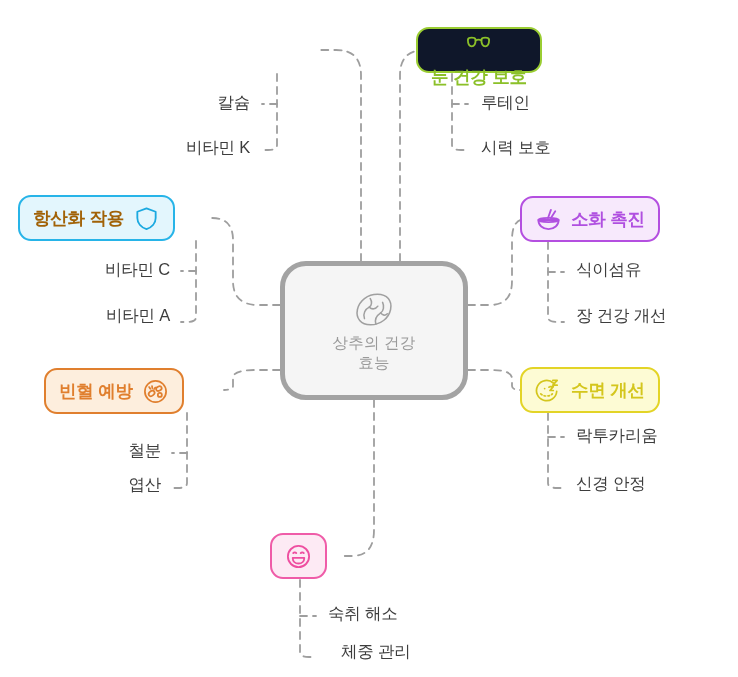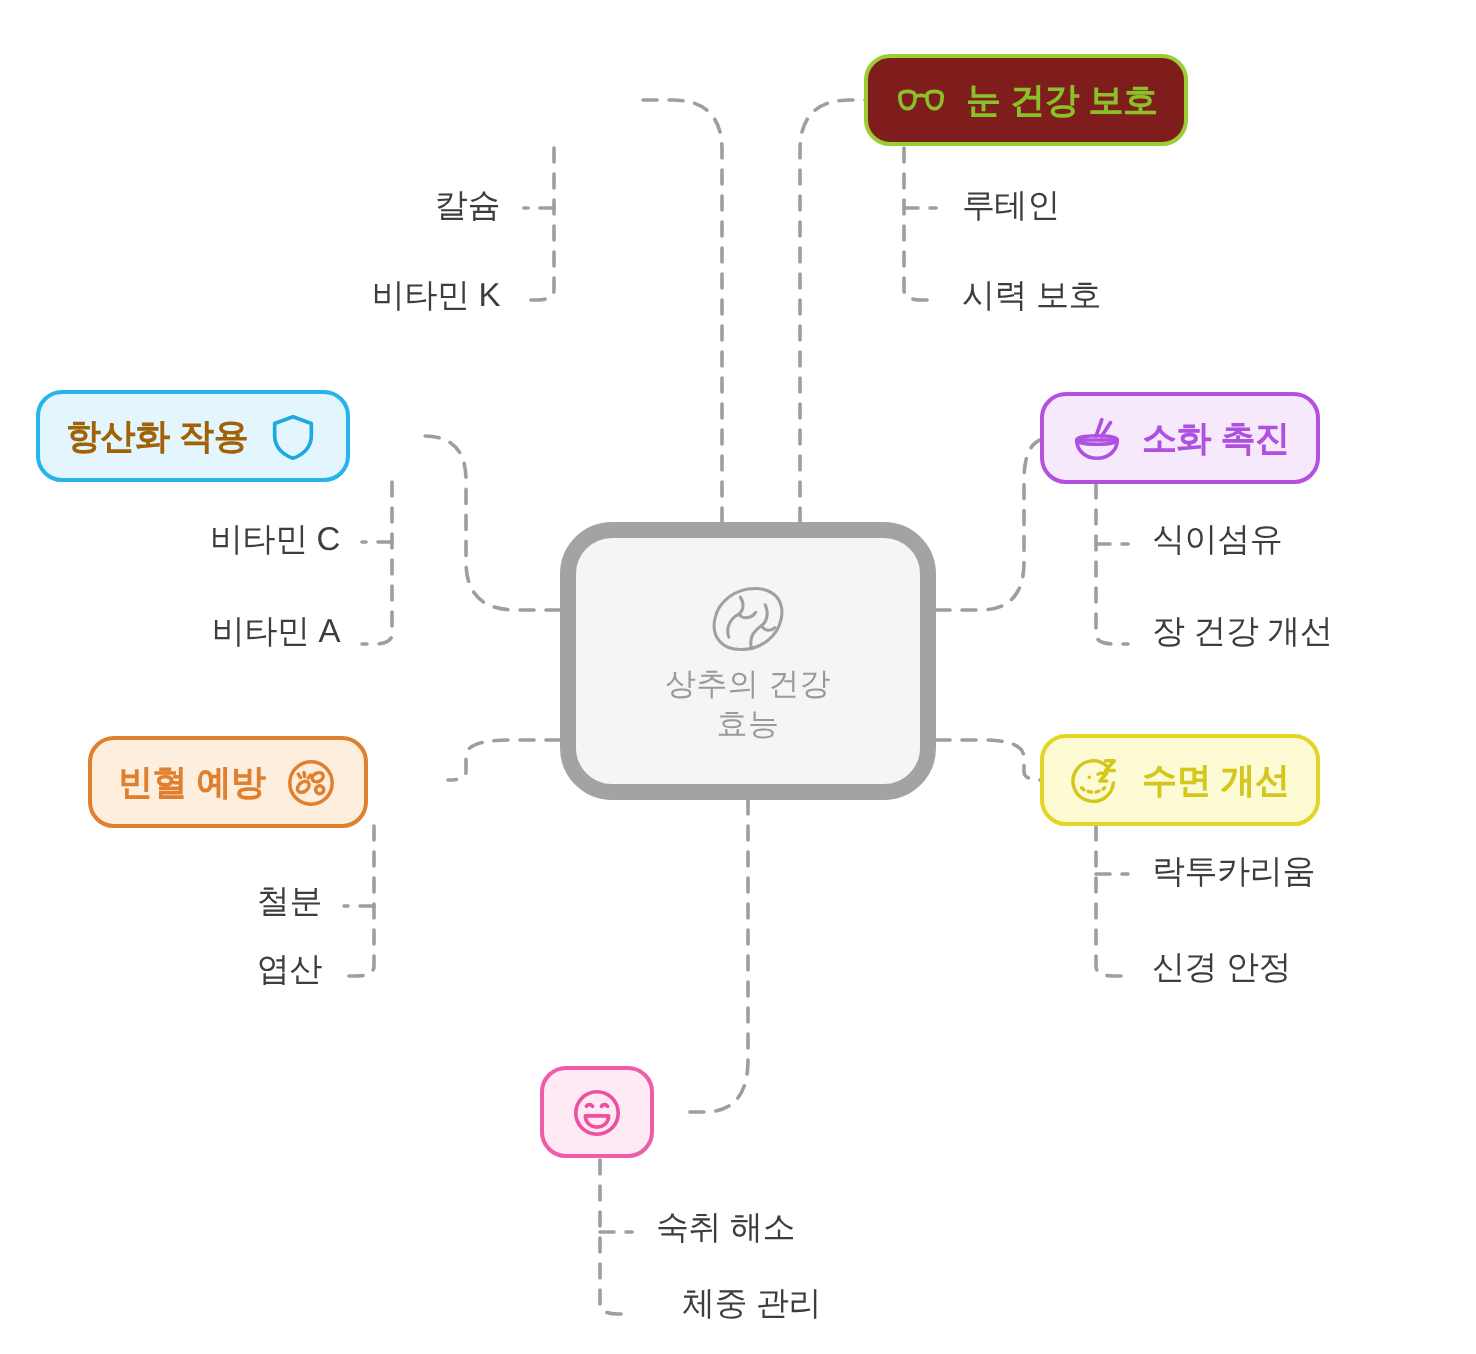--- a/index.html
+++ b/index.html
@@ -28,21 +28,21 @@
     pointer-events: none;
   }
   
   .center-node {
     position: absolute;
     left: 280px;
     top: 261px;
     width: 188px;
     height: 139px;
     box-sizing: border-box;
-    border: 8px solid #a3a3a3;
+    border: 5px solid #a3a3a3;
     border-radius: 26px;
     background: #f5f5f5;
     display: flex;
     flex-direction: column;
     align-items: center;
     justify-content: center;
     gap: 2px;
   }
   .center-icon {
     width: 46px;
@@ -149,21 +149,21 @@
       <path d="M19 19 C22 22 26 21 28 18"></path>
       <path d="M31 25 C33 28 36 28 38 26"></path>
     </svg>
     <div class="center-label">상추의 건강
 효능</div>
   </div>
 
   <div class="leaf r-align" style="left:100px; top:92px; width:150px;">칼슘</div>
   <div class="leaf r-align" style="left:90px; top:137px; width:160px;">비타민 K</div>
 
-  <div class="node" style="left:432px; top:27px; border-color:#9acd32; background:#7f1d1d;">
+  <div class="node" style="left:416px; top:27px; border-color:#9acd32; background:#0f172a;flex-direction:column;">
     <svg class="node-icon" viewBox="0 0 28 28" xmlns="http://www.w3.org/2000/svg" fill="none" stroke="#8bc029" stroke-width="1.9" stroke-linecap="round" stroke-linejoin="round">
       <path d="M3 11.5 C3 9.5 5 9 7 9 C9 9 11 9.5 11 11.5 C11 15.5 9.5 18 7 18 C4.5 18 3 15.5 3 11.5 Z"></path>
       <path d="M17 11.5 C17 9.5 19 9 21 9 C23 9 25 9.5 25 11.5 C25 15.5 23.5 18 21 18 C18.5 18 17 15.5 17 11.5 Z"></path>
       <path d="M11 11.8 C12.6 10.9 15.4 10.9 17 11.8"></path>
     </svg>
     <span class="node-label" style="color:#8bc029;">눈 건강 보호</span>
   </div>
   <div class="leaf" style="left:481px; top:92px;">루테인</div>
   <div class="leaf" style="left:481px; top:137px;">시력 보호</div>
 

